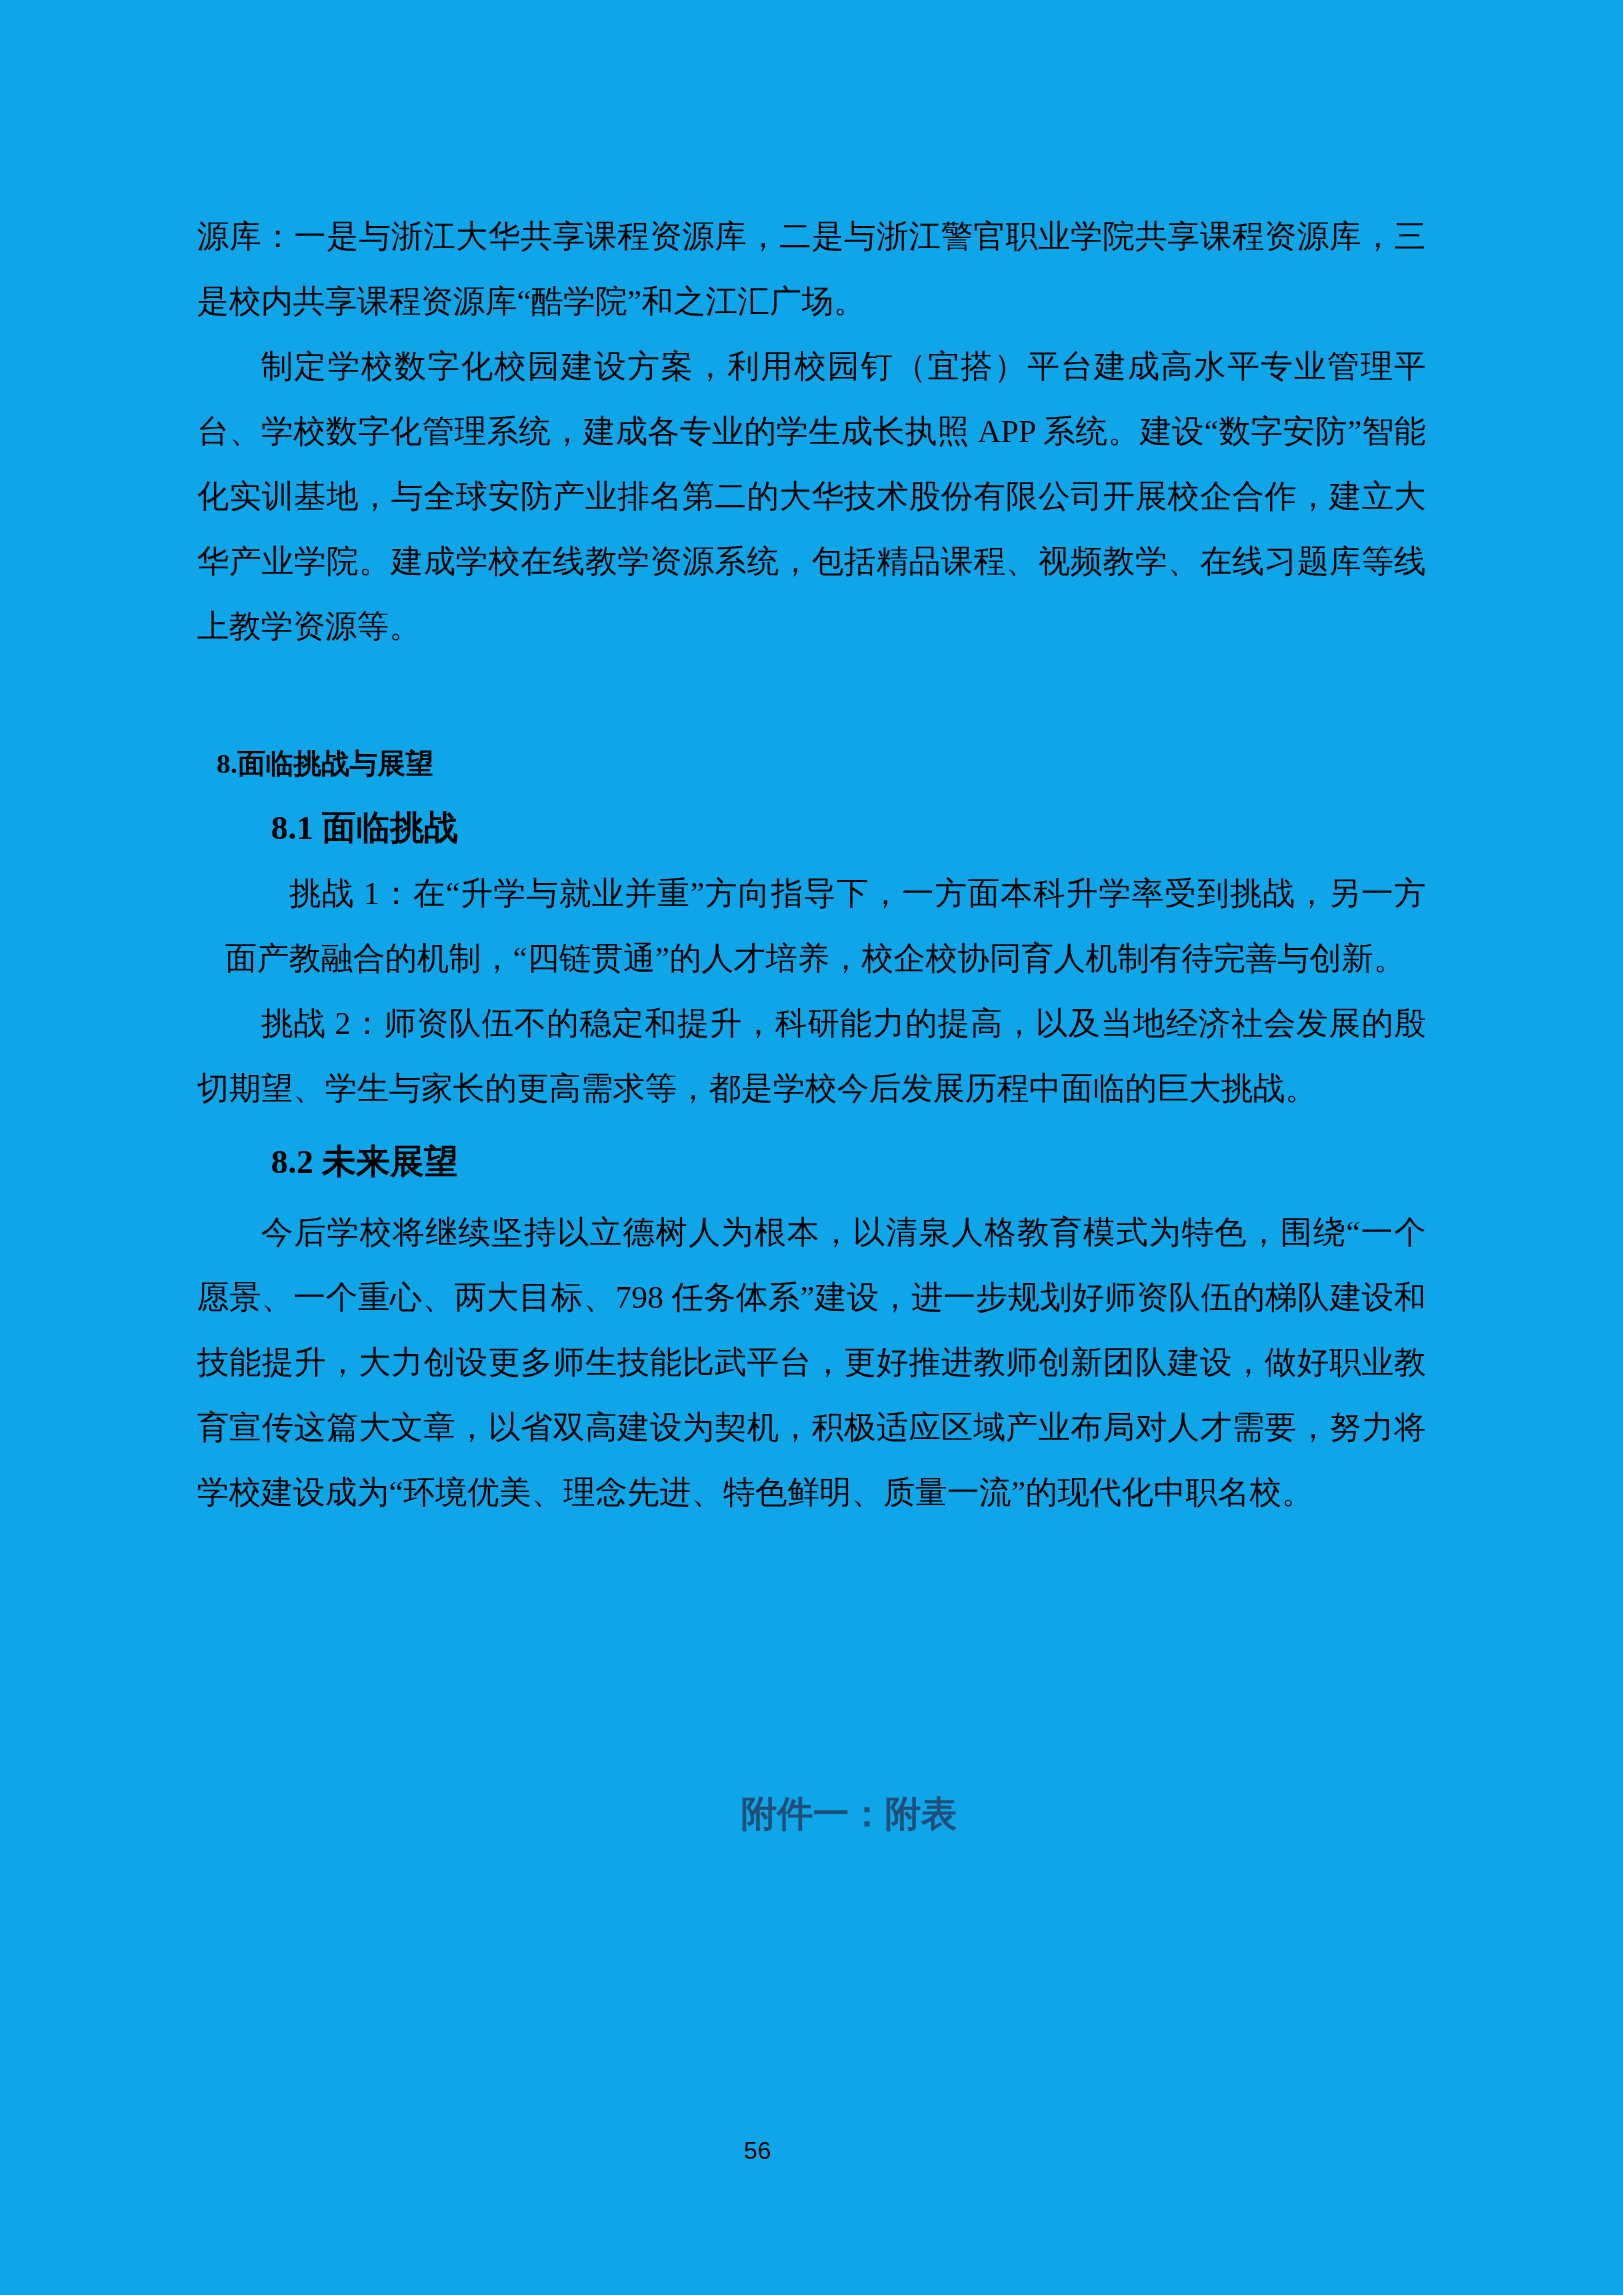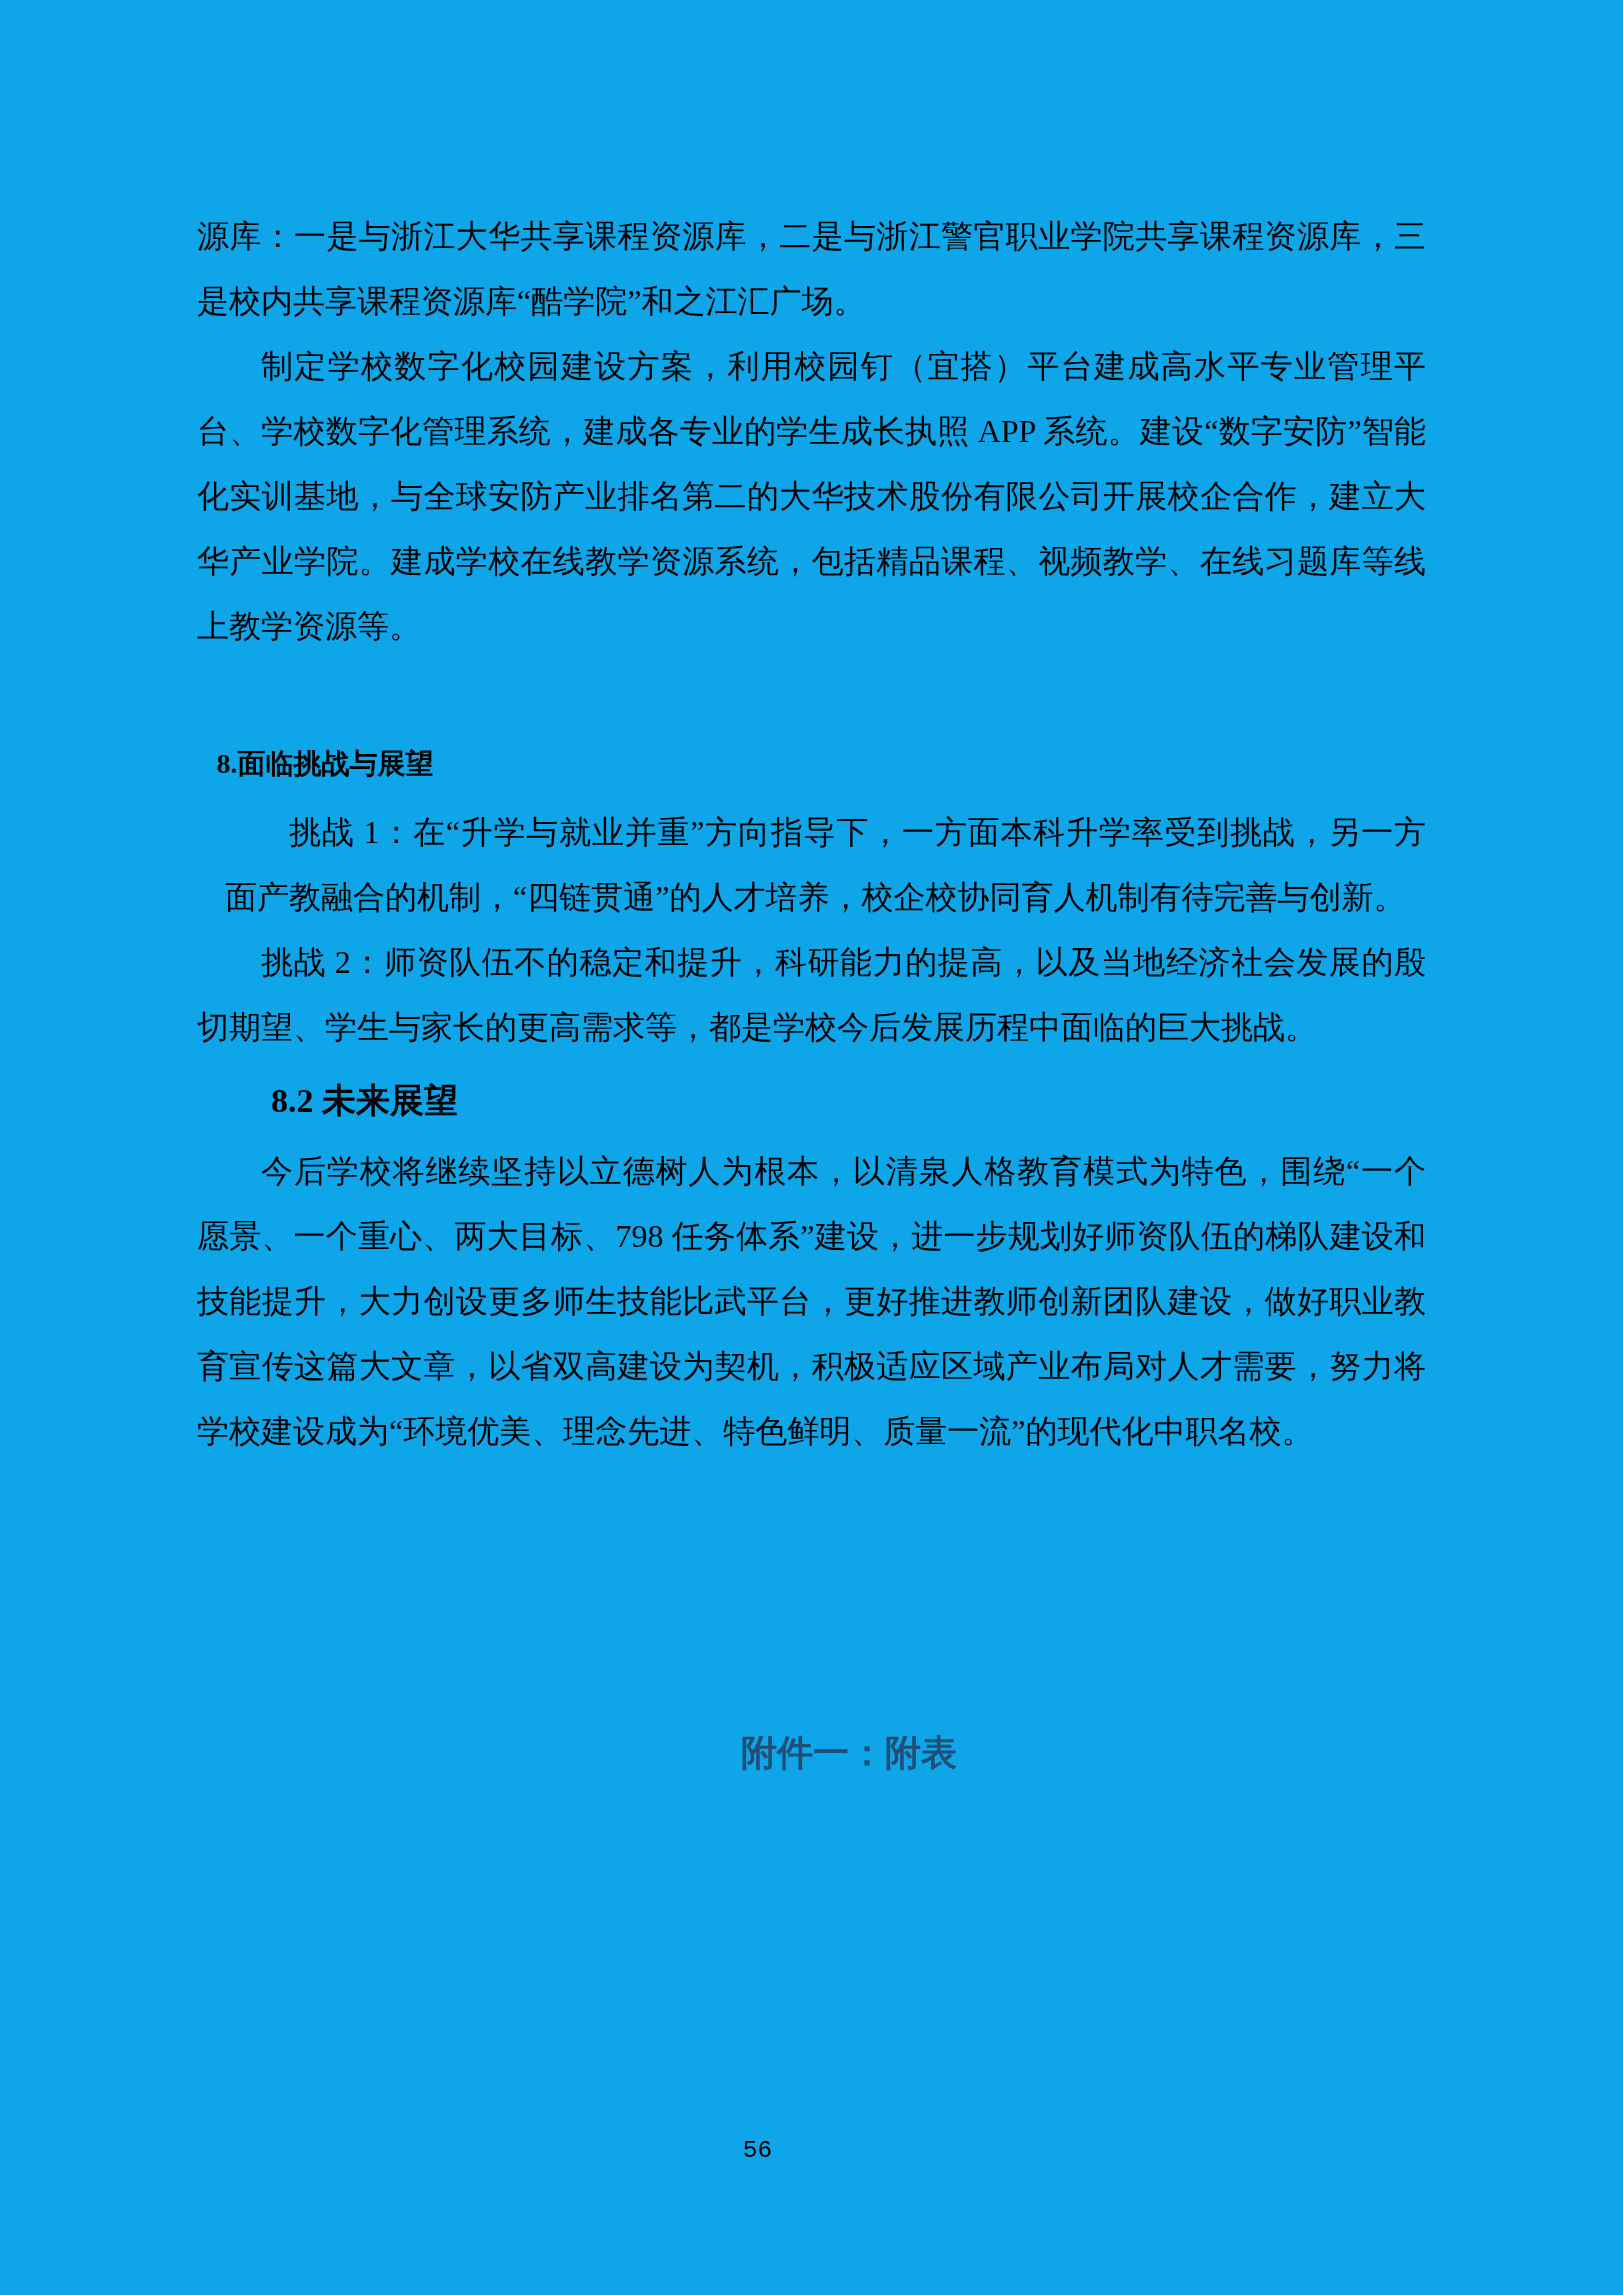--- a/index.html
+++ b/index.html
@@ -59,37 +59,38 @@
     font-weight: bold;
     color: #1F4E79;
     text-align: center;
   }
   .page-number {
     position: absolute;
     top: 2136px;
     left: 0;
     width: 1515px;
     text-align: center;
-    font-family: Liberation Mono, monospace;
+    font-family: Liberation Sans, sans-serif;
     font-size: 24.5px;
     line-height: 30px;
     color: #000000;
   }
 </style>
 </head>
 <body>
 
 <div class="page">
 
   <p class="para">源库：一是与浙江大华共享课程资源库，二是与浙江警官职业学院共享课程资源库，三是校内共享课程资源库“酷学院”和之江汇广场。</p>
 
   <p class="para first-line-indent">制定学校数字化校园建设方案，利用校园钉（宜搭）平台建成高水平专业管理平台、学校数字化管理系统，建成各专业的学生成长执照 APP 系统。建设“数字安防”智能化实训基地，与全球安防产业排名第二的大华技术股份有限公司开展校企合作，建立大华产业学院。建成学校在线教学资源系统，包括精品课程、视频教学、在线习题库等线上教学资源等。</p>
 
   <div class="section-h1">8.面临挑战与展望</div>
 
+  <div class="section-h2">8.1 面临挑战</div>
 
   <p class="para challenge-1">挑战 1：在“升学与就业并重”方向指导下，一方面本科升学率受到挑战，另一方面产教融合的机制，“四链贯通”的人才培养，校企校协同育人机制有待完善与创新。</p>
 
   <p class="para first-line-indent">挑战 2：师资队伍不的稳定和提升，科研能力的提高，以及当地经济社会发展的殷切期望、学生与家长的更高需求等，都是学校今后发展历程中面临的巨大挑战。</p>
 
 
   <div class="section-h2 outlook">8.2 未来展望</div>
 
   <p class="para first-line-indent future">今后学校将继续坚持以立德树人为根本，以清泉人格教育模式为特色，围绕“一个愿景、一个重心、两大目标、798 任务体系”建设，进一步规划好师资队伍的梯队建设和技能提升，大力创设更多师生技能比武平台，更好推进教师创新团队建设，做好职业教育宣传这篇大文章，以省双高建设为契机，积极适应区域产业布局对人才需要，努力将学校建设成为“环境优美、理念先进、特色鲜明、质量一流”的现代化中职名校。</p>
 

